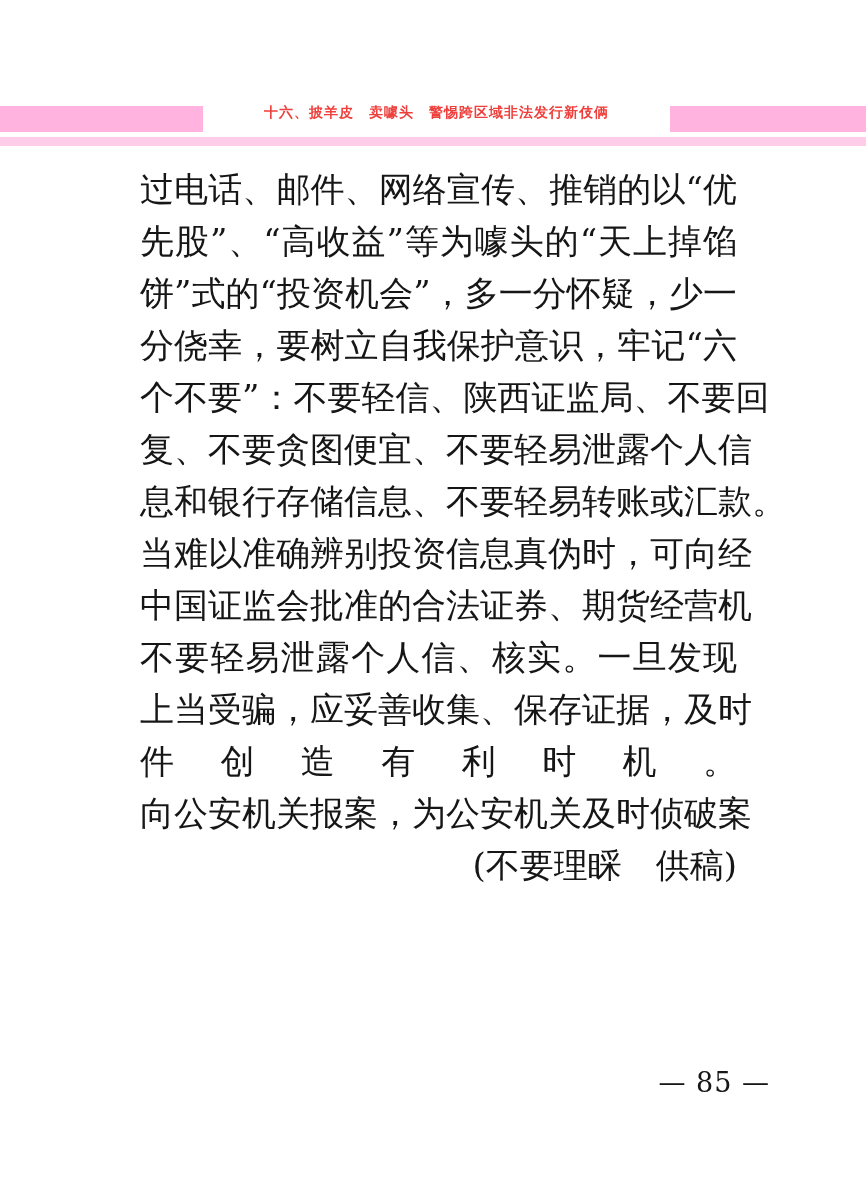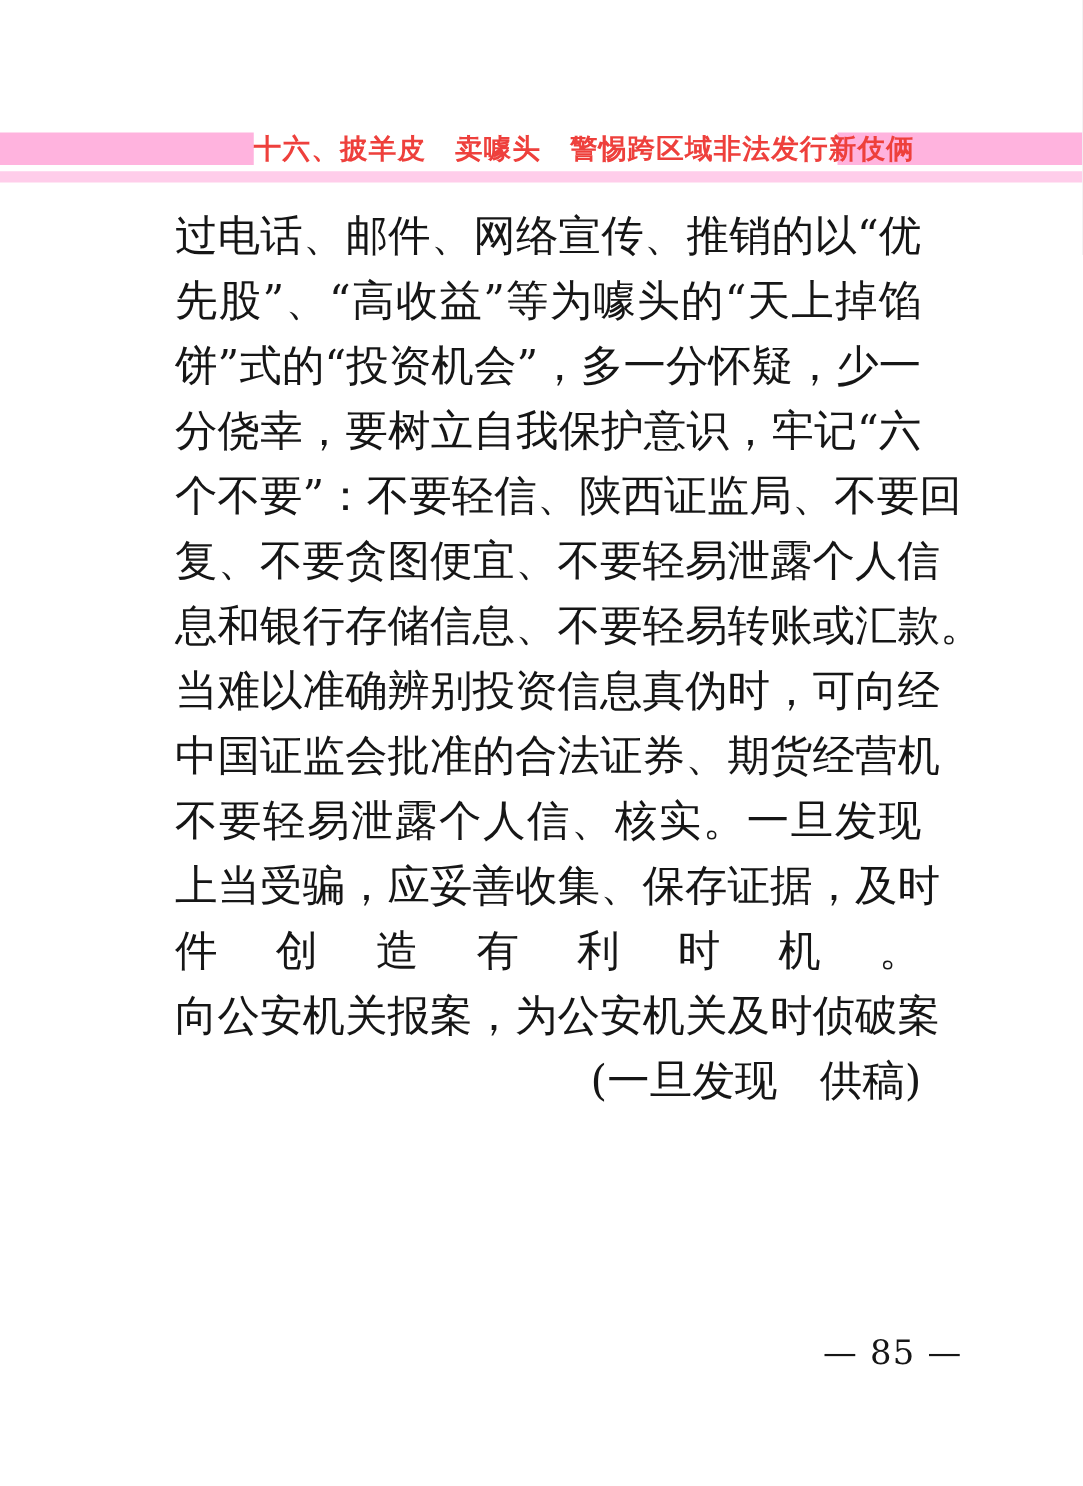--- a/index.html
+++ b/index.html
@@ -35,21 +35,21 @@
     position: absolute;
     left: 0; top: 137px;
     width: 866px; height: 9px;
     background: var(--strip-pink, #ffcdea);
   }
   .header-title {
     position: absolute;
     left: 203px; top: 104px;
     width: 467px;
     text-align: center;
-    font-size: 22px;
+    font-size: 14px;
     font-weight: bold;
     letter-spacing: 1px;
     color: var(--accent-red, #ee403c);
     white-space: nowrap;
   }
 
   
   .body-text {
     position: absolute;
     left: 140px; top: 163px;
@@ -110,17 +110,17 @@
       <div class="bline">复、不要贪图便宜、不要轻易泄露个人信</div>
       <div class="bline">息和银行存储信息、不要轻易转账或汇款。</div>
       <div class="bline">当难以准确辨别投资信息真伪时，可向经</div>
       <div class="bline">中国证监会批准的合法证券、期货经营机</div>
       <div class="bline">不要轻易泄露个人信、核实。一旦发现</div>
       <div class="bline">上当受骗，应妥善收集、保存证据，及时</div>
       <div class="bline">件创造有利时机。</div>
       <div class="bline">向公安机关报案，为公安机关及时侦破案</div>
     </div>
 
-  <div class="attribution">(一旦发现　供稿)</div>
+  <div class="attribution">(不要理睬　供稿)</div>
 
   <div class="page-number">— 85 —</div>
 
 </div>
 
 </body></html>

